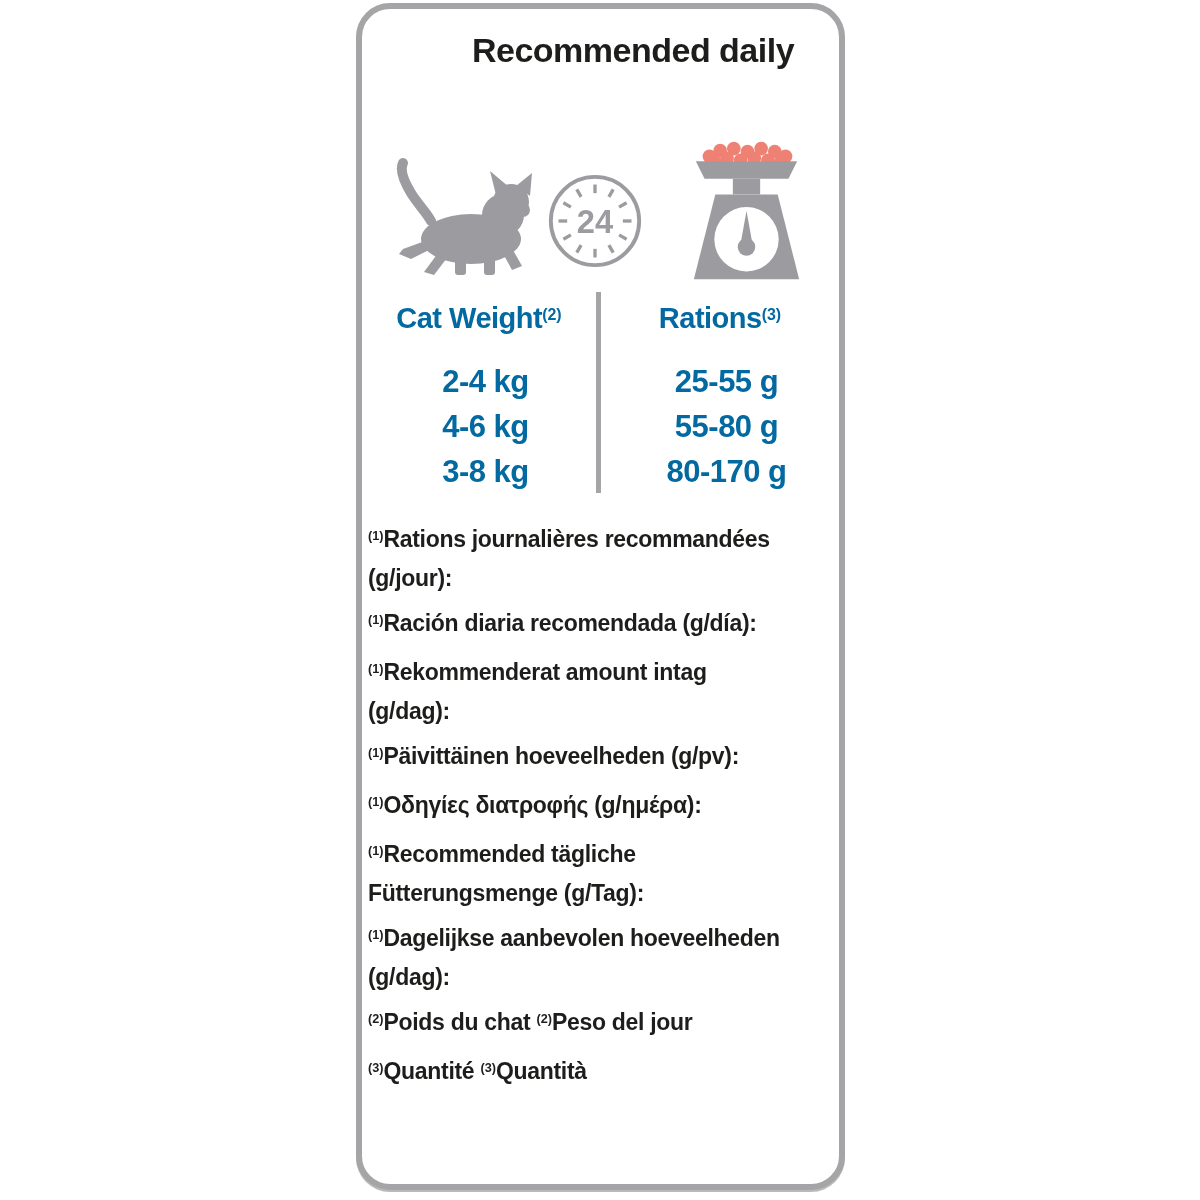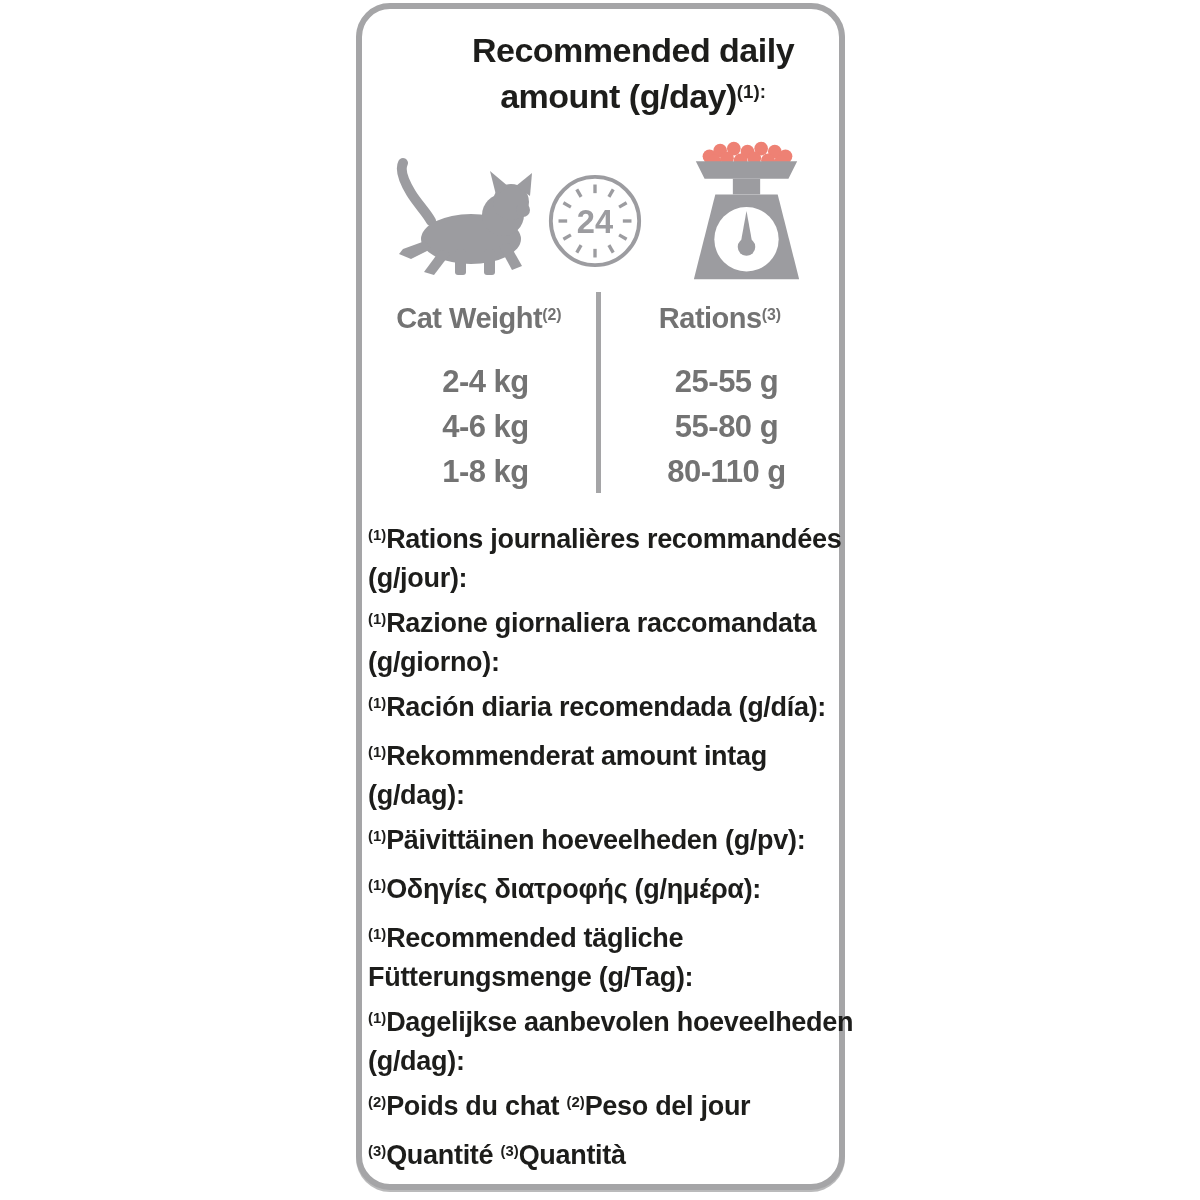--- a/index.html
+++ b/index.html
@@ -45,21 +45,21 @@
   .divider {
     position: absolute;
     left: 234px; top: 283px;
     width: 5px; height: 201px;
     background: #a5a5a7;
   }
 
   .col {
     position: absolute; top: 283px;
     text-align: center;
-    color: #737373;
+    color: #0369a1;
   }
   .col-weight { left: 0; width: 234px; }
   .col-qty    { left: 239px; width: 238px; }
   .col-header {
     font-size: 29px; font-weight: bold;
     line-height: 52px; letter-spacing: -0.5px;
   }
   .col-rows { margin-top: 10px; }
   .cell {
     font-size: 31px; font-weight: bold;
@@ -67,36 +67,35 @@
     white-space: pre;
     margin-left: 13px;
   }
 
   .translations {
     position: absolute;
     left: 6px; top: 513px; width: 470px;
     color: #1d1d1b;
   }
   .t-para {
-    font-size: 27px; font-weight: bold;
+    font-size: 23px; font-weight: bold;
     line-height: 35px;
     letter-spacing: -0.3px;
     margin-bottom: 10px;
   }
   .t-text { white-space: pre; }
 </style>
 </head>
 <body>
 
 <div class="page">
   <div class="card">
 
     <div class="title">
       <div>Recommended daily</div>
-      <div><span>amount (g/day)</span><span class="sup">(1):</span></div>
     </div>
 
     <svg class="icon cat-icon" width="152" height="120" viewBox="0 0 152 120">
       <g fill="#9c9ca0" stroke="none">
         <path d="M20,6 C16,14 22,26 28,36 C34,46 44,56 48,64" fill="none" stroke="#9c9ca0" stroke-width="10" stroke-linecap="round"></path>
         <ellipse cx="88" cy="82" rx="50" ry="25"></ellipse>
         <circle cx="120" cy="58" r="21"></circle>
         <circle cx="128" cy="45" r="18"></circle>
         <circle cx="140" cy="53" r="7"></circle>
         <path d="M113,38 L107,14 L126,30 Z"></path>
@@ -156,38 +155,36 @@
       </g>
     </svg>
 
     <div class="divider"></div>
 
     <div class="col col-weight">
       <div class="col-header"><span>Cat Weight</span><span class="sup">(2)</span></div>
       <div class="col-rows">
         <div class="cell">2-4 kg</div>
         <div class="cell">4-6 kg</div>
-        <div class="cell">1-8 kg</div>
+        <div class="cell">3-8 kg</div>
       </div>
     </div>
 
     <div class="col col-qty">
       <div class="col-header"><span>Rations</span><span class="sup">(3)</span></div>
       <div class="col-rows">
         <div class="cell">25-55 g</div>
         <div class="cell">55-80 g</div>
-        <div class="cell">80-110 g</div>
+        <div class="cell">80-170 g</div>
       </div>
     </div>
 
     <div class="translations">
       <p class="t-para"><span class="sup">(1)</span><span class="t-text">Rations journalières recommandées
 (g/jour):</span></p>
-      <p class="t-para"><span class="sup">(1)</span><span class="t-text">Razione giornaliera raccomandata
-(g/giorno):</span></p>
       <p class="t-para"><span class="sup">(1)</span><span class="t-text">Ración diaria recomendada (g/día):</span></p>
       <p class="t-para"><span class="sup">(1)</span><span class="t-text">Rekommenderat amount intag
 (g/dag):</span></p>
       <p class="t-para"><span class="sup">(1)</span><span class="t-text">Päivittäinen hoeveelheden (g/pv):</span></p>
       <p class="t-para"><span class="sup">(1)</span><span class="t-text">Οδηγίες διατροφής (g/ημέρα):</span></p>
       <p class="t-para"><span class="sup">(1)</span><span class="t-text">Recommended tägliche
 Fütterungsmenge (g/Tag):</span></p>
       <p class="t-para"><span class="sup">(1)</span><span class="t-text">Dagelijkse aanbevolen hoeveelheden
 (g/dag):</span></p>
 

